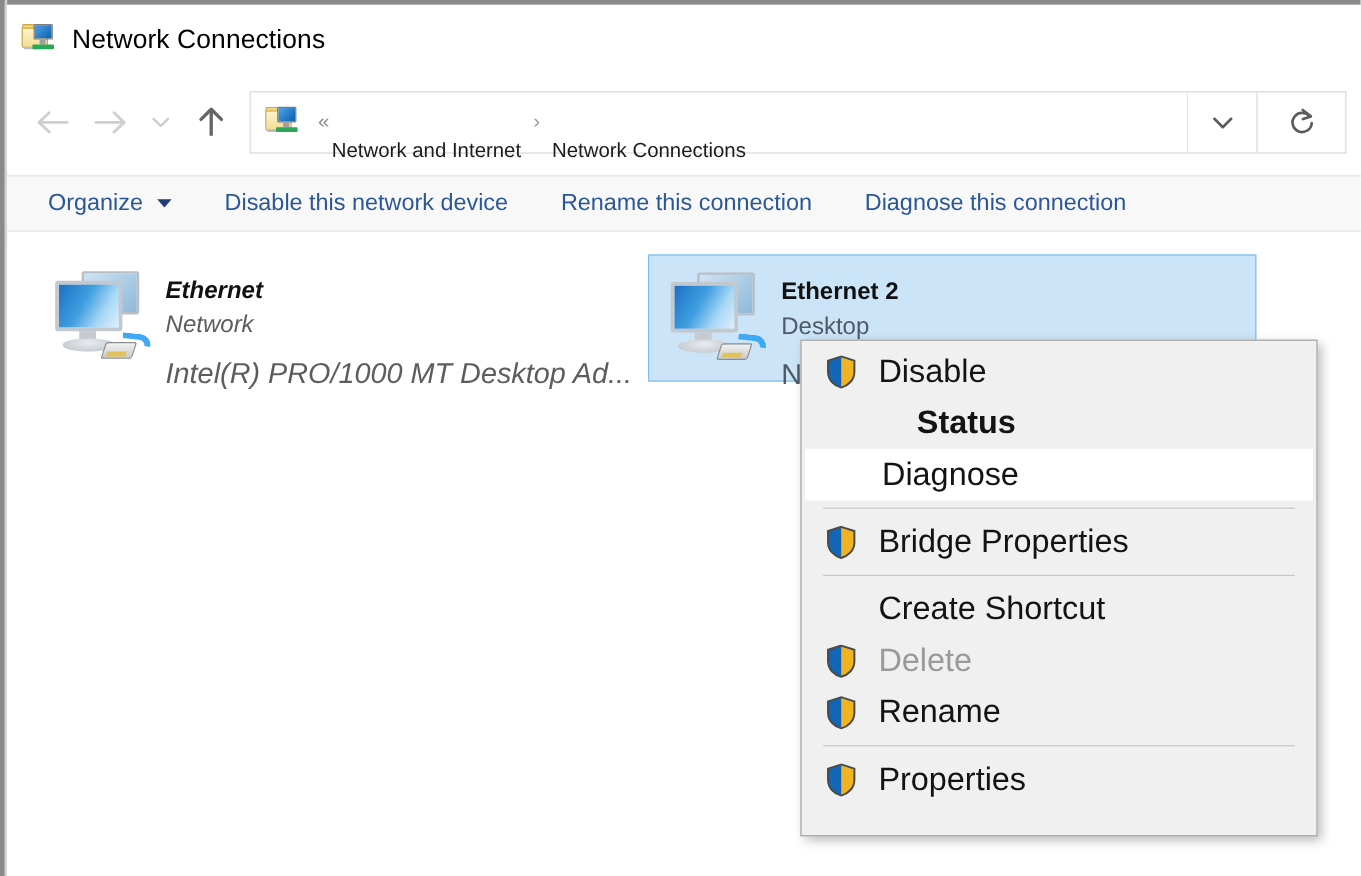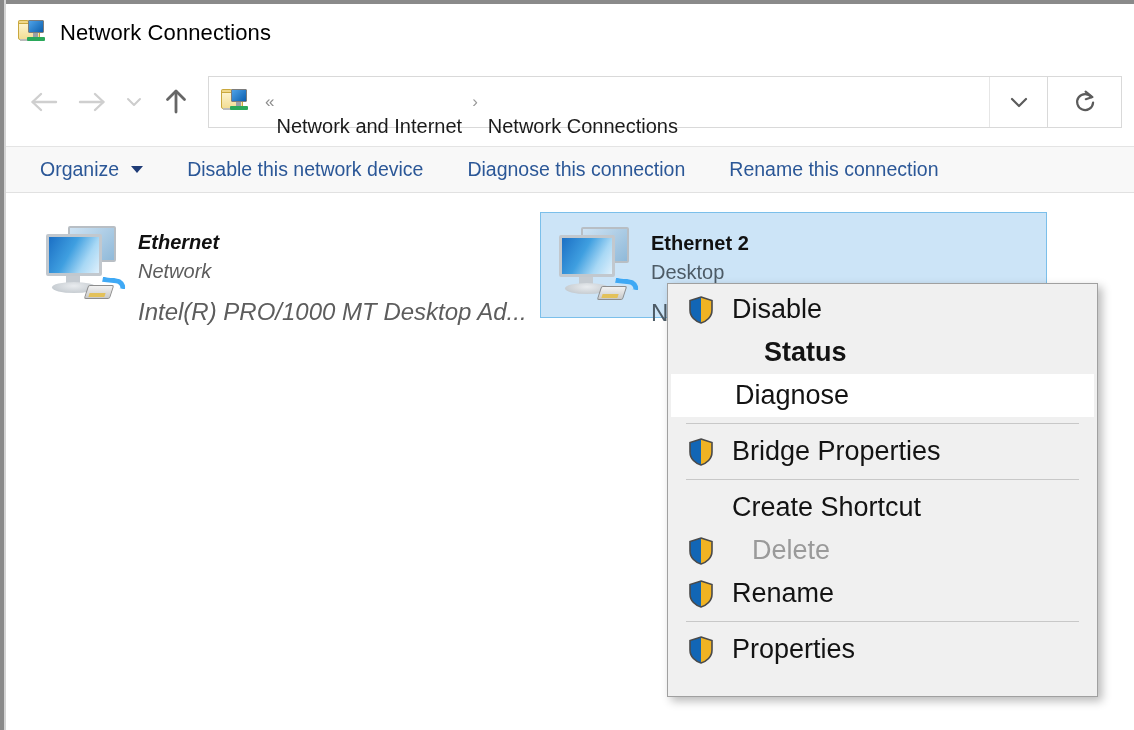--- a/index.html
+++ b/index.html
@@ -128,21 +128,21 @@
     background: #ffffff;
     border: 1px solid #d9d9d9;
     display: flex;
     align-items: center;
   }
   #crumb-icon {
     margin-left: 12px;
     flex: 0 0 auto;
   }
   .crumb {
-    font-size: 20px;
+    font-size: 17px;
     color: #1b1b1b;
     white-space: nowrap;
     margin-top: 48px;
   }
   .crumb-sep {
     font-size: 17px;
     color: #9a9a9a;
     padding: 0 10px;
     flex: 0 0 auto;
   }
@@ -326,21 +326,21 @@
     padding-left: 18px;
     font-size: 27px;
     color: #131313;
     white-space: nowrap;
   }
   .menu-item.highlight {
     background: #ffffff;
     margin: 0 3px;
   }
   .menu-item.bold { font-weight: bold; gap: 32px; }
-  .menu-item.disabled { color: #9a9a9a; gap: 20px; }
+  .menu-item.disabled { color: #9a9a9a; }
   .menu-sep {
     height: 1px;
     background: #c8c8c8;
     margin: 6px 18px 6px 18px;
   }
   .mi-icon {
     width: 30px; height: 30px;
     flex: 0 0 auto;
     display: flex; align-items: center; justify-content: center;
   }
@@ -427,22 +427,22 @@
       </svg>
     </div>
   </div>
 
   <div id="toolbar">
     <div class="tb-item" id="tb-organize">
       <span>Organize</span>
       <span class="tb-caret"></span>
     </div>
     <div class="tb-item">Disable this network device</div>
+    <div class="tb-item">Rename this connection</div>
     <div class="tb-item">Diagnose this connection</div>
-    <div class="tb-item">Rename this connection</div>
   </div>
 
   <div id="content">
 
     <div class="conn-item" id="conn-0">
       <span class="pc-icon">
         <span class="pc-back"></span>
         <span class="pc-front"></span>
         <span class="pc-neck"></span>
         <span class="pc-base"></span>

